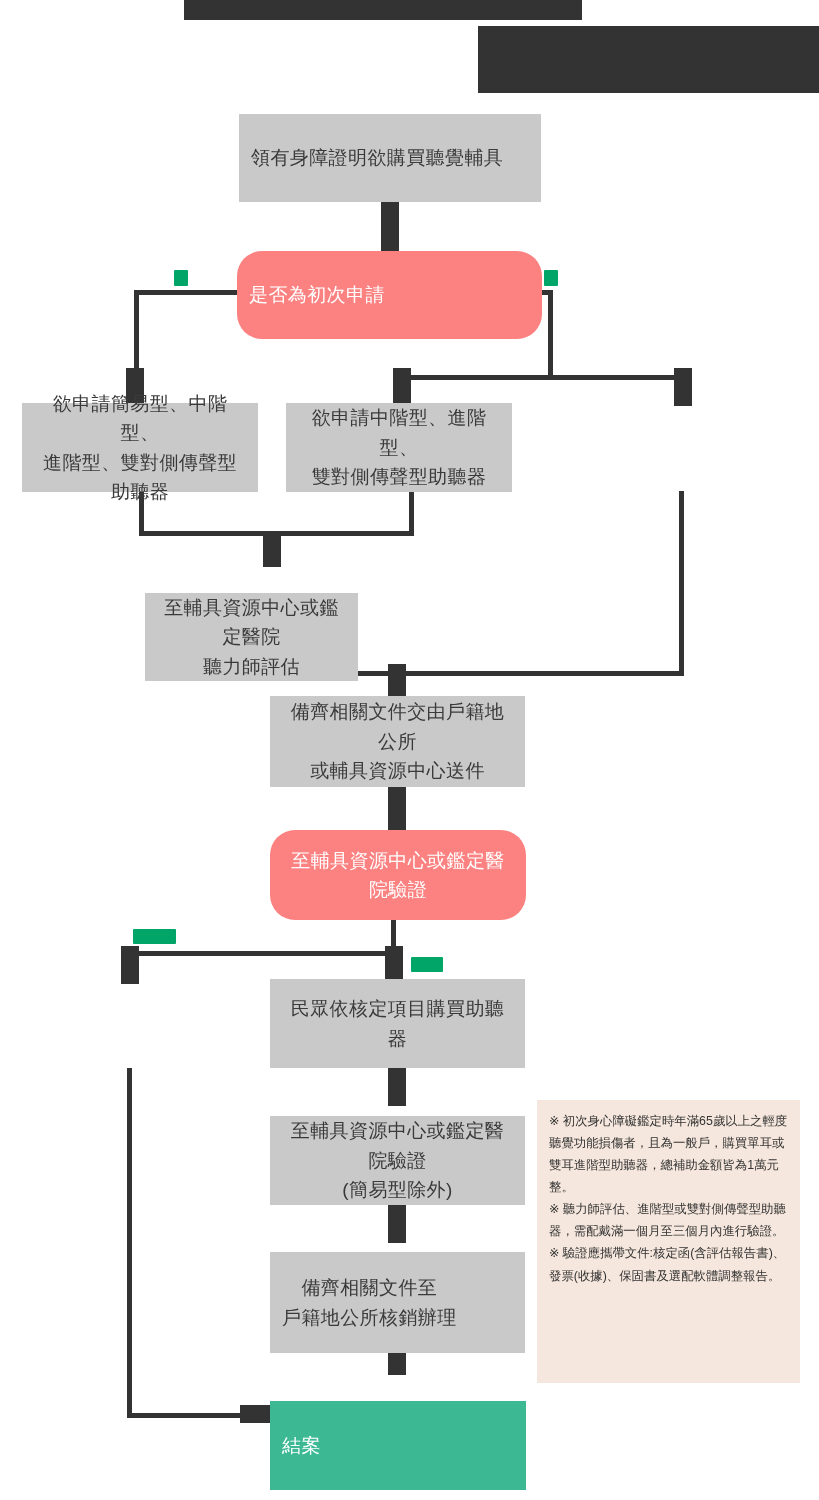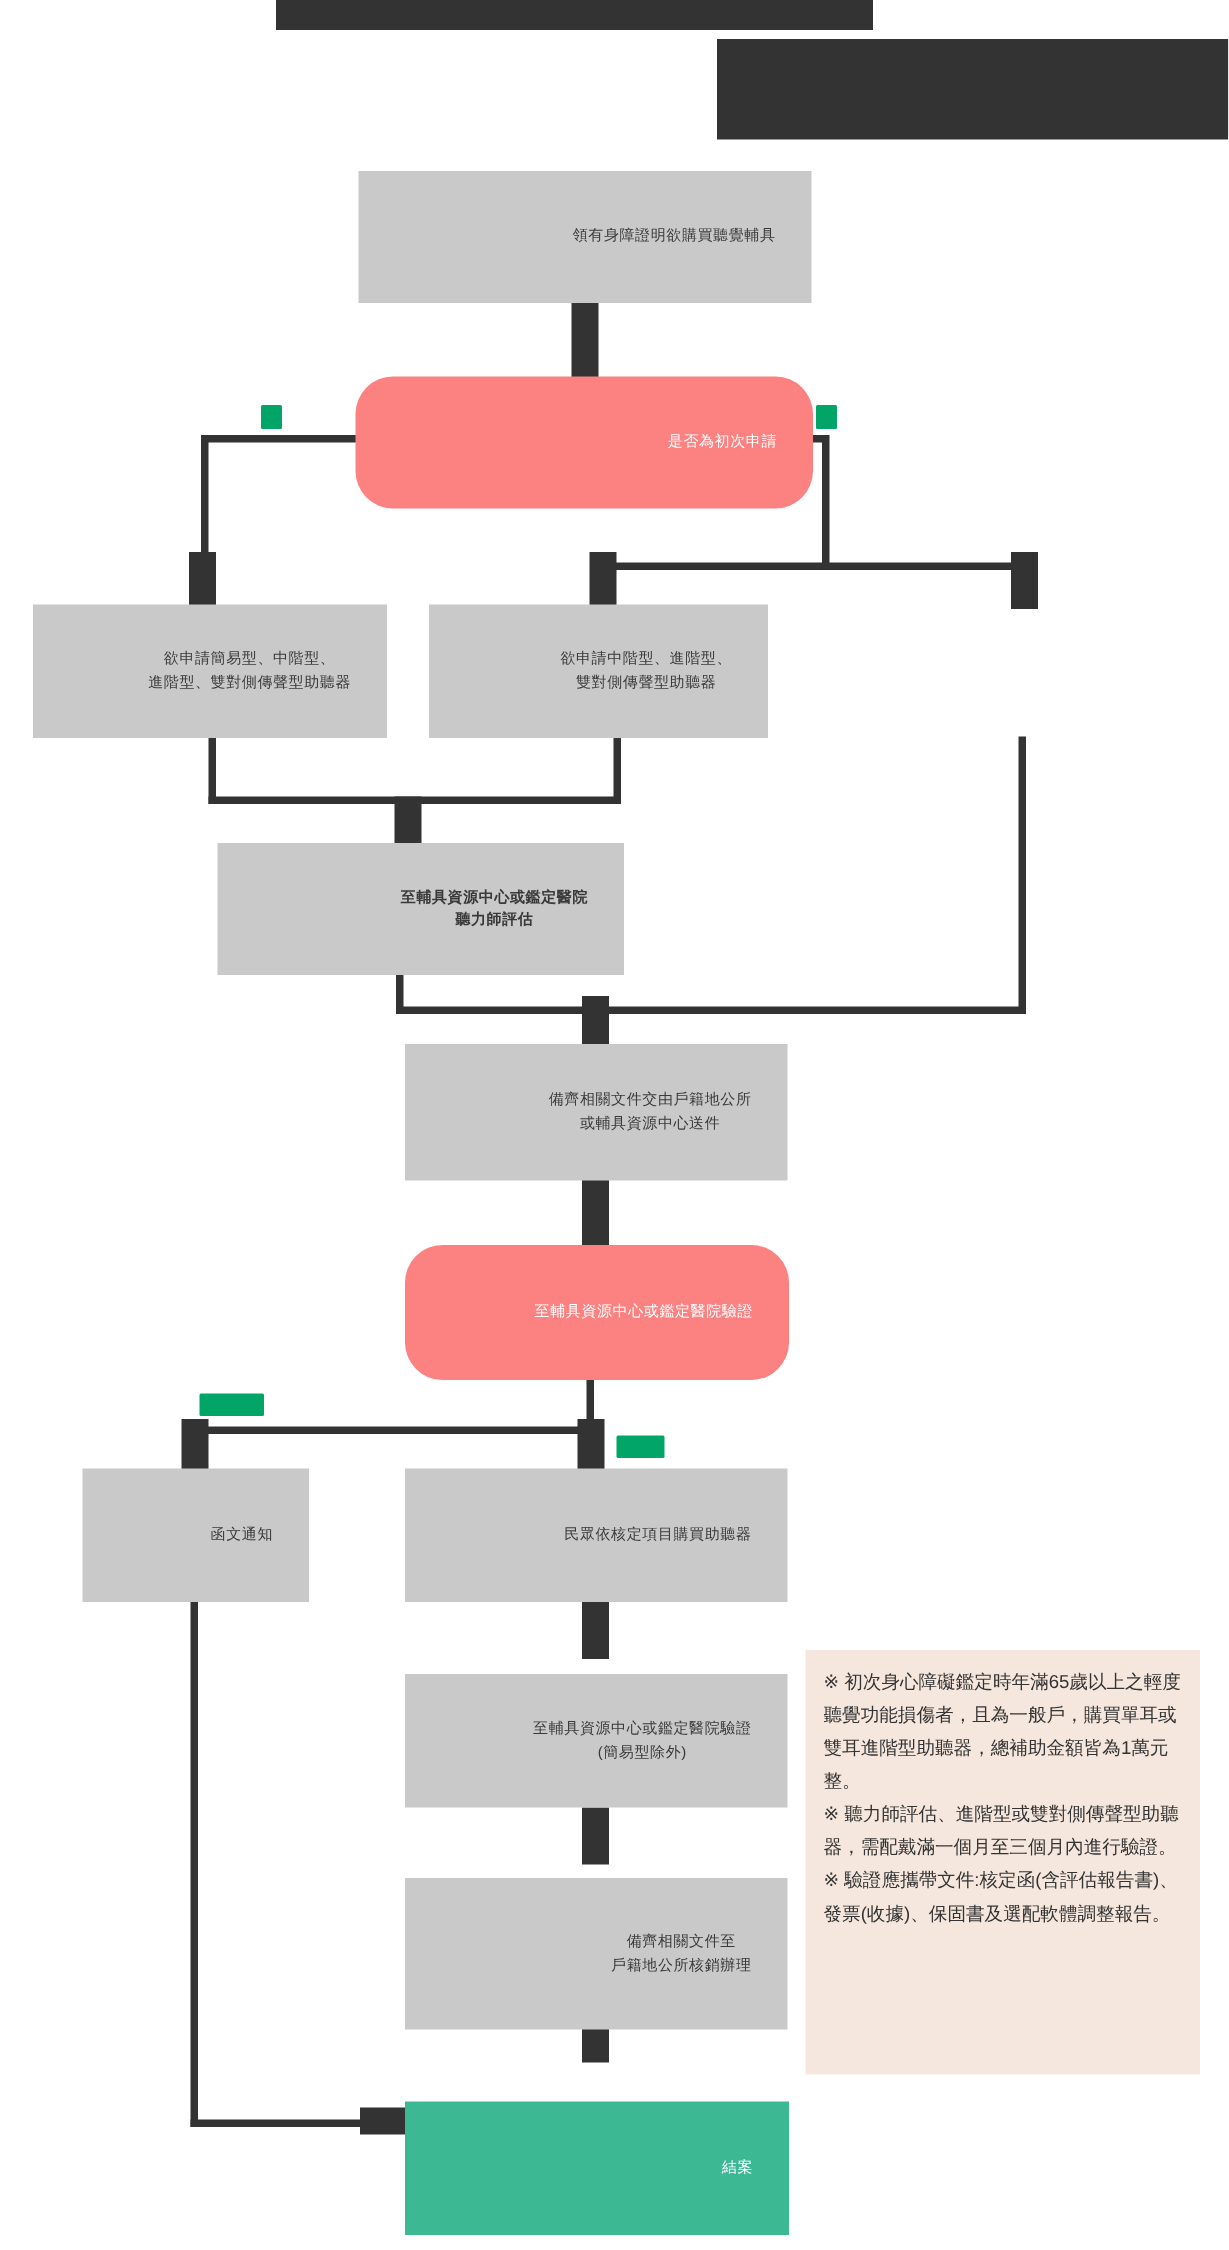--- a/index.html
+++ b/index.html
@@ -14,27 +14,27 @@
     position: relative;
     width: 819px;
     height: 1500px;
     background: #ffffff;
     overflow: hidden;
   }
   .node {
     position: absolute;
     display: flex;
     align-items: center;
-    justify-content: flex-end;
+    justify-content: flex-start;
     text-align: center;
     line-height: 1.55;
-    font-size: 10px;
+    font-size: 19px;
     letter-spacing: 0.4px;
     box-sizing: border-box;
-    padding: 4px 24px;
+    padding: 4px 12px;
   }
   .node.process {
     background: #c9c9c9;
     color: #3a3a3a;
   }
   .node.decision {
     background: #fc8181;
     color: #ffffff;
     border-radius: 25px;
   }
@@ -152,37 +152,34 @@
     <span class="label">欲申請簡易型、中階型、
 進階型、雙對側傳聲型助聽器</span>
   </div>
 
   <div class="node process" style="left:286px; top:403px; width:226px; height:89px;">
     <span class="label">欲申請中階型、進階型、
 雙對側傳聲型助聽器</span>
   </div>
 
 
-  <div class="node process" style="left:145px; top:562px; width:271px; height:88px;font-weight:bold;">
+  <div class="node process" style="left:145px; top:593px; width:213px; height:88px;">
     <span class="label">至輔具資源中心或鑑定醫院
 聽力師評估</span>
   </div>
 
   <div class="node process" style="left:270px; top:696px; width:255px; height:91px;">
     <span class="label">備齊相關文件交由戶籍地公所
 或輔具資源中心送件</span>
   </div>
 
   <div class="node decision" style="left:270px; top:830px; width:256px; height:90px;">
     <span class="label">至輔具資源中心或鑑定醫院驗證</span>
   </div>
 
-  <div class="node process" style="left:55px; top:979px; width:151px; height:89px;">
-    <span class="label">函文通知</span>
-  </div>
 
   <div class="node process" style="left:270px; top:979px; width:255px; height:89px;">
     <span class="label">民眾依核定項目購買助聽器</span>
   </div>
 
   <div class="node process" style="left:270px; top:1116px; width:255px; height:89px;">
     <span class="label">至輔具資源中心或鑑定醫院驗證
 (簡易型除外)</span>
   </div>
 

